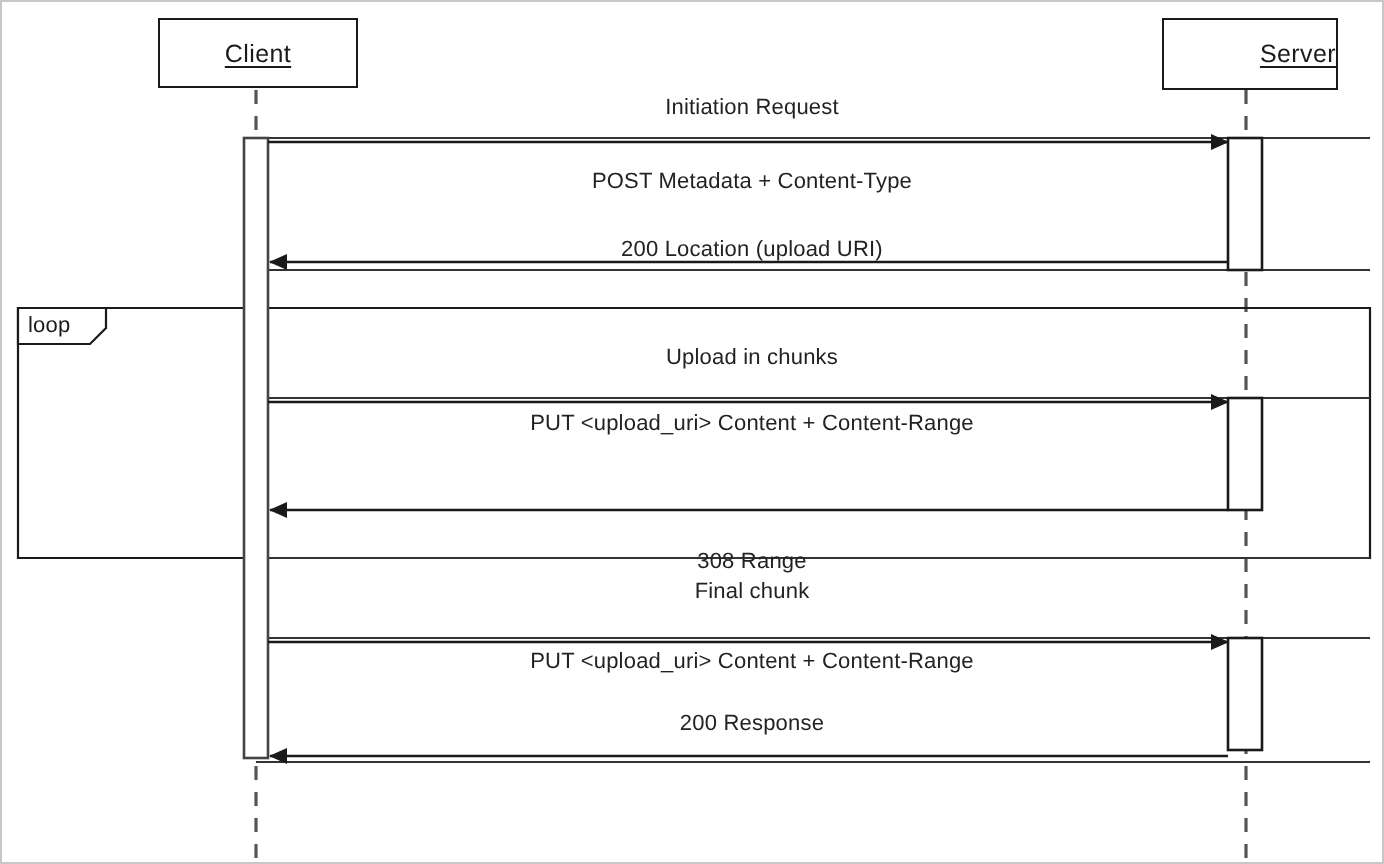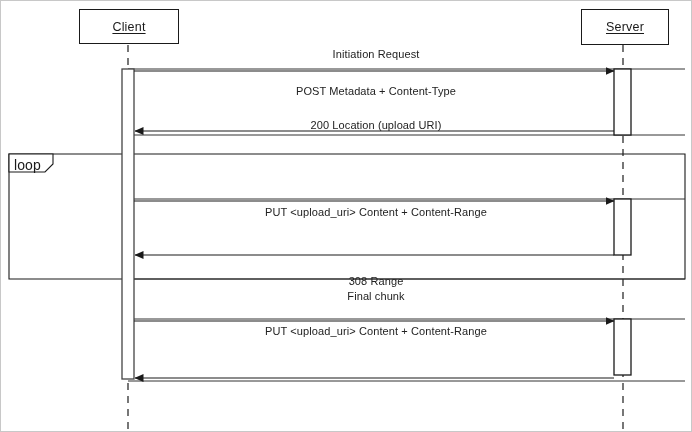--- a/index.html
+++ b/index.html
@@ -46,21 +46,21 @@
   .msg-label {
     position: absolute;
     font-size: 11px;
     color: #222222;
     text-align: center;
     white-space: nowrap;
     letter-spacing: 0.1px;
   }
   .frag-label {
     position: absolute;
-    font-size: 14px;
+    font-size: 11px;
     color: #1a1a1a;
     letter-spacing: 0.1px;
   }
 </style>
 </head>
 <body>
 
 <div id="canvas">
 
   <svg id="svg-layer" viewBox="0 0 692 432" xmlns="http://www.w3.org/2000/svg">
@@ -96,35 +96,37 @@
     <line x1="133" y1="200" x2="613" y2="200" stroke="#1a1a1a" stroke-width="1.2" marker-end="url(#arrow-right)"></line>
     <line x1="613" y1="254" x2="134" y2="254" stroke="#1a1a1a" stroke-width="1.2" marker-end="url(#arrow-left)"></line>
     <line x1="133" y1="320" x2="613" y2="320" stroke="#1a1a1a" stroke-width="1.2" marker-end="url(#arrow-right)"></line>
     <line x1="613" y1="377" x2="134" y2="377" stroke="#1a1a1a" stroke-width="1.2" marker-end="url(#arrow-left)"></line>
   </svg>
 
   <div class="lifeline-box" style="left:78px; top:8px; width:100px; height:35px;">
     <span class="lifeline-name">Client</span>
   </div>
 
-  <div class="lifeline-box" style="left:580px; top:8px; width:88px; height:36px;">
+  <div class="lifeline-box" style="left:580px; top:8px; width:88px; height:36px;justify-content:flex-end;">
     <span class="lifeline-name">Server</span>
   </div>
 
   <div class="frag-label" style="left:13px; top:156px;">loop</div>
 
   <div class="msg-label" style="left:175px; top:47px; width:400px;">Initiation Request</div>
 
+  <div class="msg-label" style="left:175px; top:172px; width:400px;">Upload in chunks</div>
 
   <div class="msg-label" style="left:175px; top:84px; width:400px;">POST Metadata + Content-Type</div>
 
   <div class="msg-label" style="left:175px; top:289px; width:400px;">Final chunk</div>
 
   <div class="msg-label" style="left:175px; top:118px; width:400px;">200 Location (upload URI)</div>
 
   <div class="msg-label" style="left:175px; top:205px; width:400px;">PUT &lt;upload_uri&gt; Content + Content-Range</div>
 
   <div class="msg-label" style="left:175px; top:236px; width:400px;margin-top:38px;">308 Range</div>
 
   <div class="msg-label" style="left:175px; top:324px; width:400px;">PUT &lt;upload_uri&gt; Content + Content-Range</div>
 
+  <div class="msg-label" style="left:175px; top:355px; width:400px;">200 Response</div>
 
 </div>
 
 </body></html>

